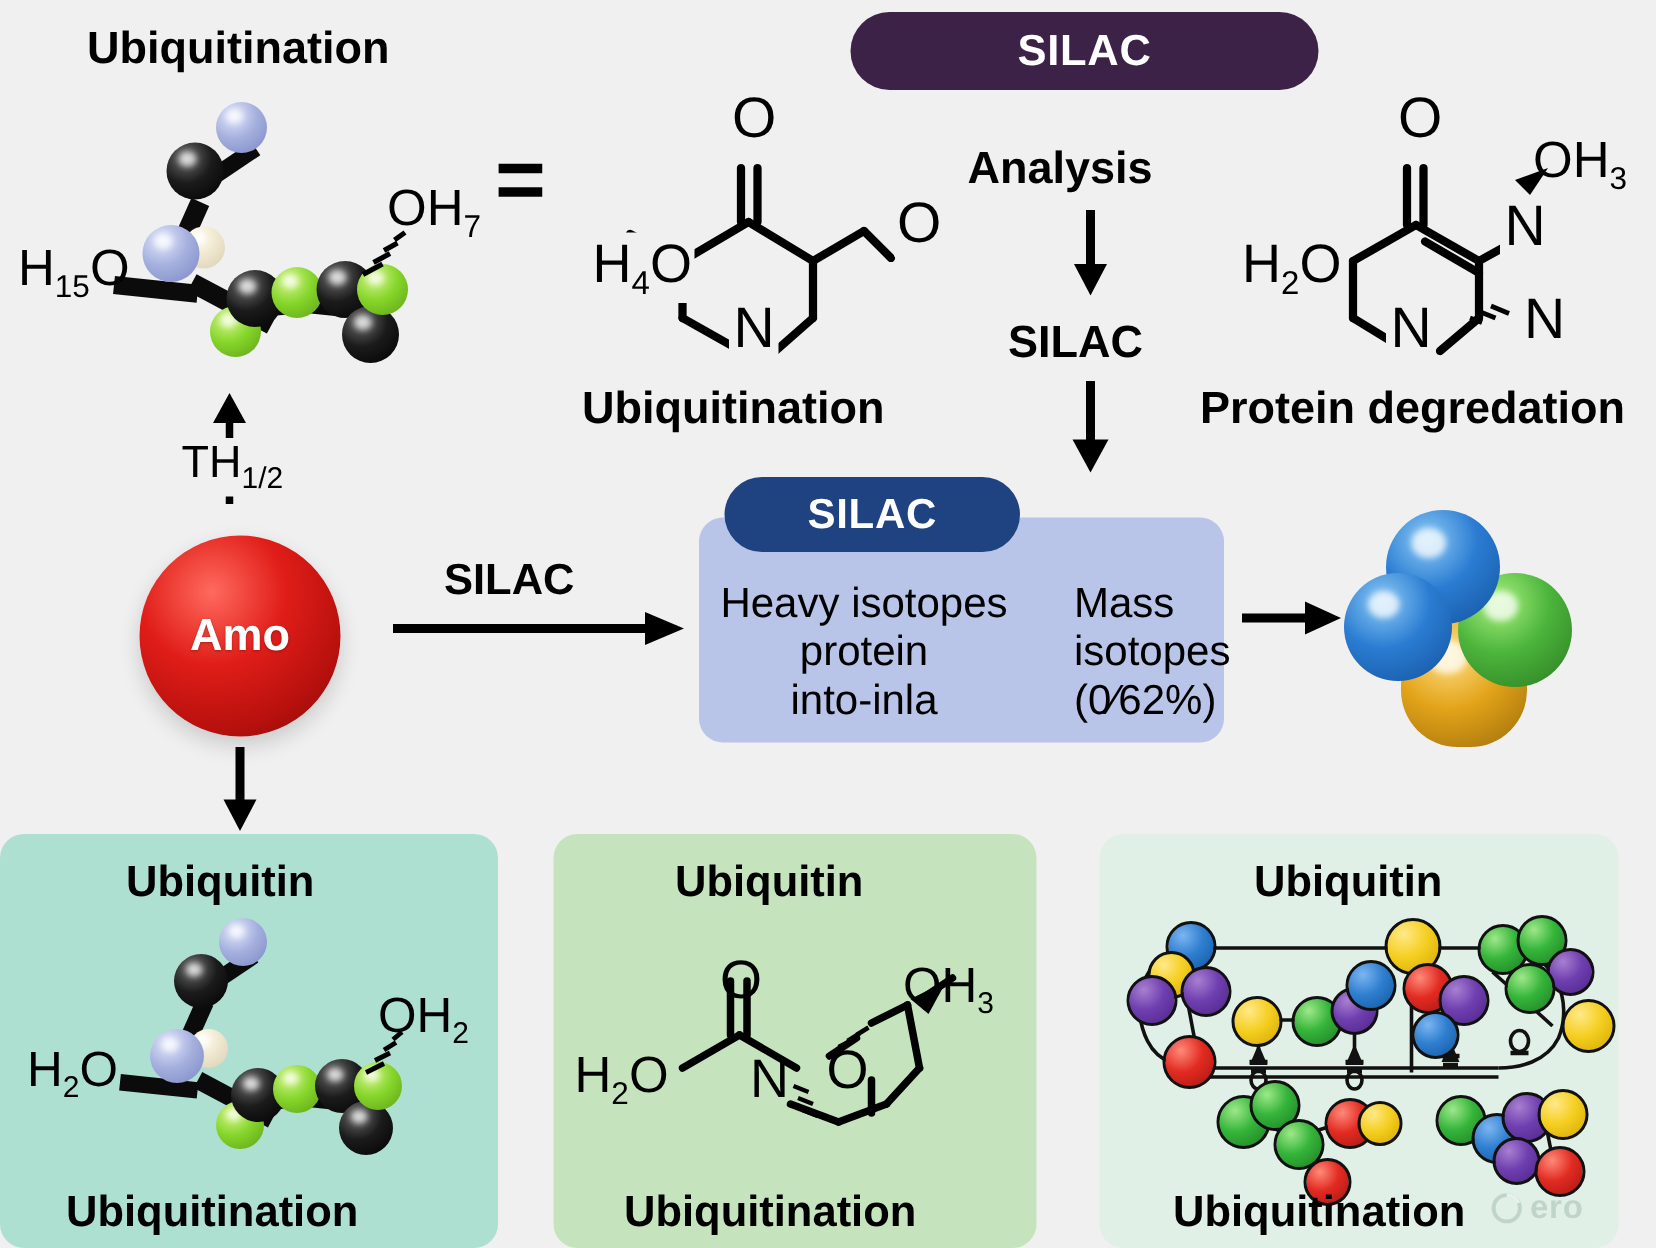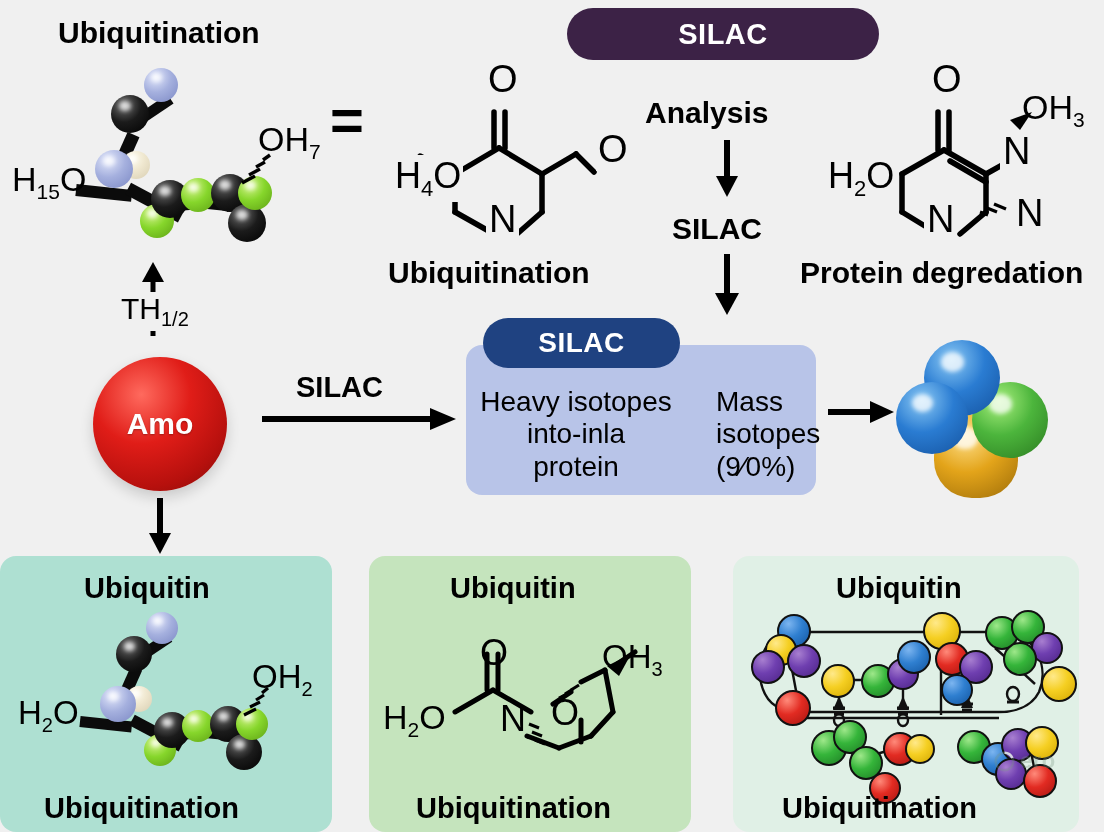--- a/index.html
+++ b/index.html
@@ -204,27 +204,27 @@
     <line x1="0" y1="15" x2="172" y2="15" stroke="#000" stroke-width="6"></line>
     <polygon points="194,15 168,4 168,26" fill="#000"></polygon>
   </svg>
 
   <div class="abs panel" style="left:466px;top:345px;width:350px;height:150px;background:#b8c4e8;"></div>
   <div class="abs badge badge-blue" style="left:483px;top:318px;width:197px;height:50px;font-size:28px;">
     <span>SILAC</span>
   </div>
   <div class="abs" style="left:472px;top:386px;width:208px;text-align:center;font-size:28px;line-height:1.16;">
     <div>Heavy isotopes</div>
+    <div>protein</div>
     <div>into-inla</div>
-    <div>protein</div>
   </div>
   <div class="abs" style="left:684px;top:386px;width:126px;font-size:28px;line-height:1.16;margin-left:32px;">
     <div>Mass</div>
     <div>isotopes</div>
-    <div>(9⁄0%)</div>
+    <div>(0⁄62%)</div>
   </div>
 
   <svg class="abs" style="left:828px;top:398px;" width="68" height="28">
     <line x1="0" y1="14" x2="46" y2="14" stroke="#000" stroke-width="6"></line>
     <polygon points="66,14 42,3 42,25" fill="#000"></polygon>
   </svg>
 
   <div class="abs" style="left:896px;top:340px;width:176px;height:168px;">
     <div class="sph" style="left:38px;top:74px;width:84px;height:84px;border-radius:50% 50% 45% 45%;
                 background:radial-gradient(circle at 38% 26%, #ffe08a 0%, #e3a41a 45%, #9c6c08 100%);"></div>
@@ -394,21 +394,21 @@
     <div class="net-node n-green flat" style="left:212px;top:122px;width:34px;height:34px;"></div>
     <div class="net-node n-blue flat" style="left:236px;top:134px;width:34px;height:34px;"></div>
     <div class="net-node n-purple flat" style="left:256px;top:120px;width:34px;height:34px;"></div>
     <div class="net-node n-purple flat" style="left:250px;top:150px;width:32px;height:32px;"></div>
     <div class="net-node n-yellow flat" style="left:280px;top:118px;width:34px;height:34px;"></div>
     <div class="net-node n-red flat" style="left:278px;top:156px;width:34px;height:34px;"></div>
   </div>
 
   <div class="abs hdr" style="left:782px;top:792px;font-size:29px;">Ubiquitination</div>
 
-  <div class="wm" style="left:994px;top:748px;">
+  <div class="wm" style="left:994px;top:792px;">
     <svg width="21" height="21" viewBox="0 0 24 24">
       <circle cx="12" cy="12" r="10" fill="none" stroke="rgba(120,150,130,.30)" stroke-width="3"></circle>
       <path d="M12 2 a10 10 0 0 1 9 6" stroke="rgba(240,248,244,.8)" stroke-width="3" fill="none"></path>
     </svg>
     <span>ero</span>
   </div>
 
 </div>
 
 </body></html>

